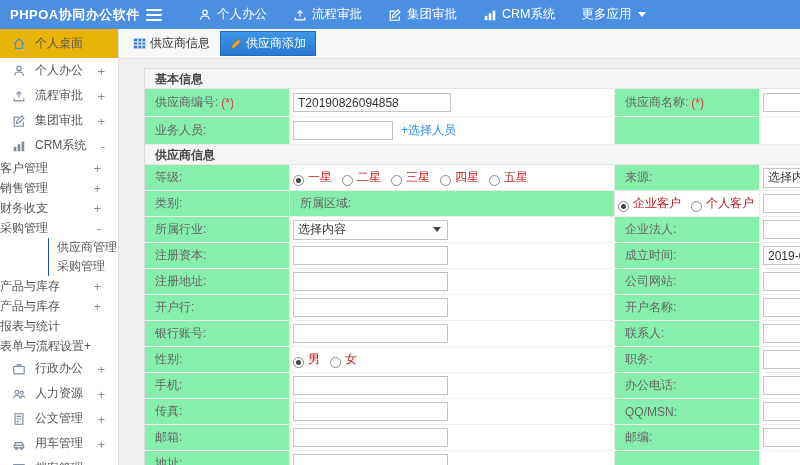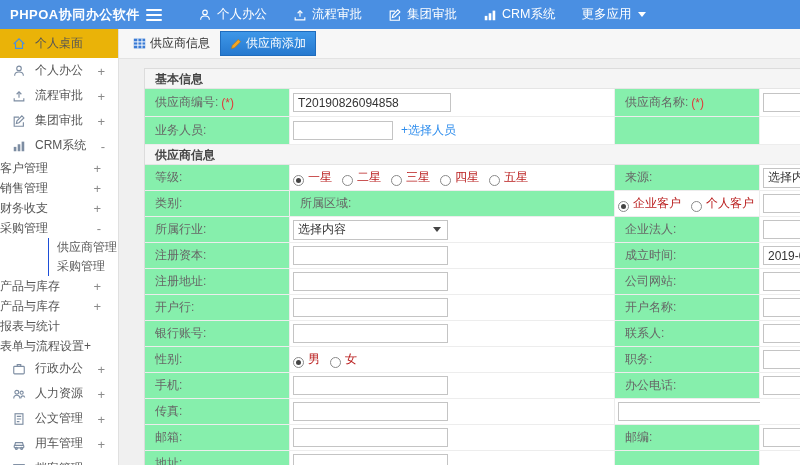--- a/index.html
+++ b/index.html
@@ -482,20 +482,23 @@
               <input class="txt" type="text" style="width: 155px;">
             </div>
           </div>
           <div class="frow">
             <div class="cell lbl c1">
               <span>传真:</span>
             </div>
             <div class="cell val c2">
               <input class="txt" type="text" style="width: 155px;">
             </div>
+            <div class="cell lbl c3">
+              <span>QQ/MSN:</span>
+            </div>
             <div class="cell val last">
               <input class="txt" type="text" style="width: 155px;">
             </div>
           </div>
           <div class="frow">
             <div class="cell lbl c1">
               <span>邮箱:</span>
             </div>
             <div class="cell val c2">
               <input class="txt" type="text" style="width: 155px;">

